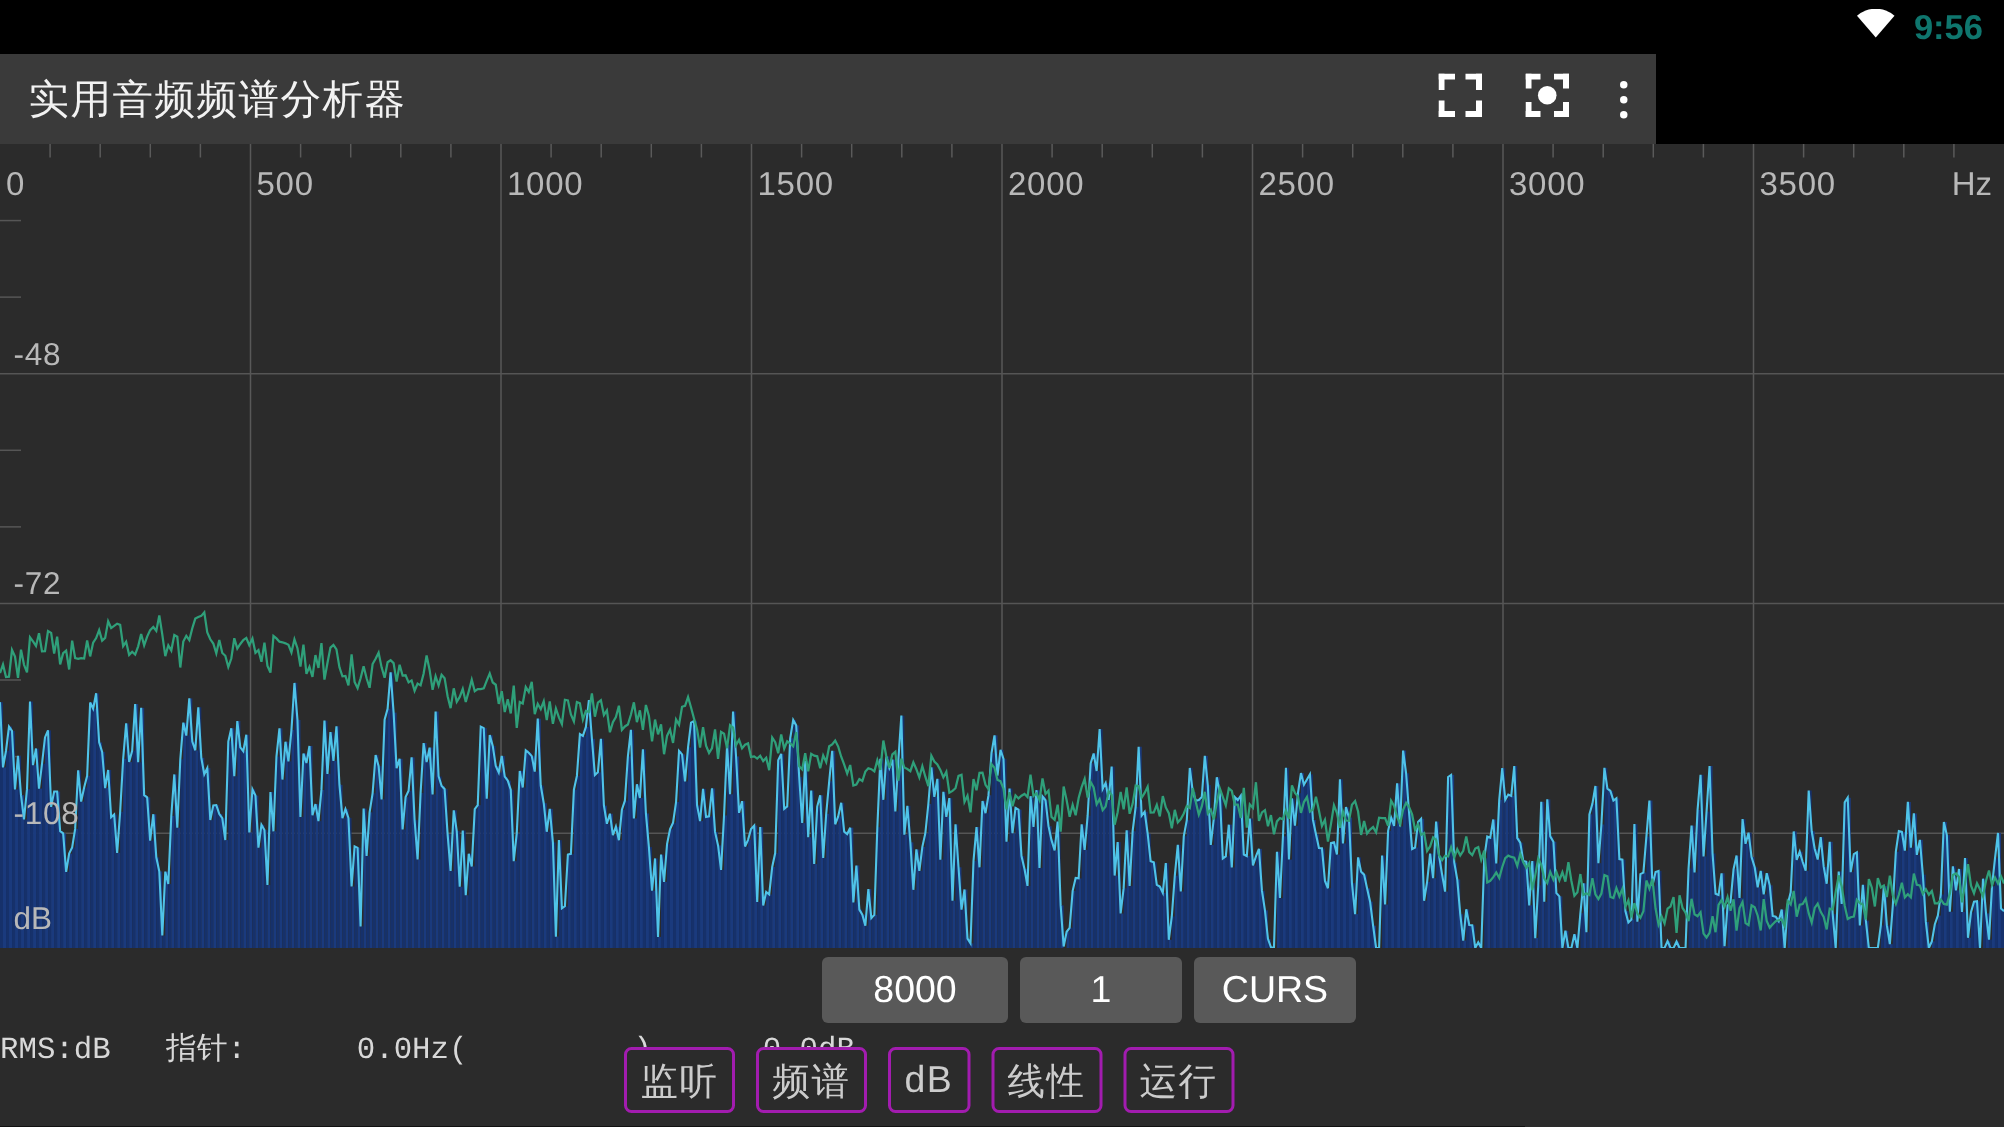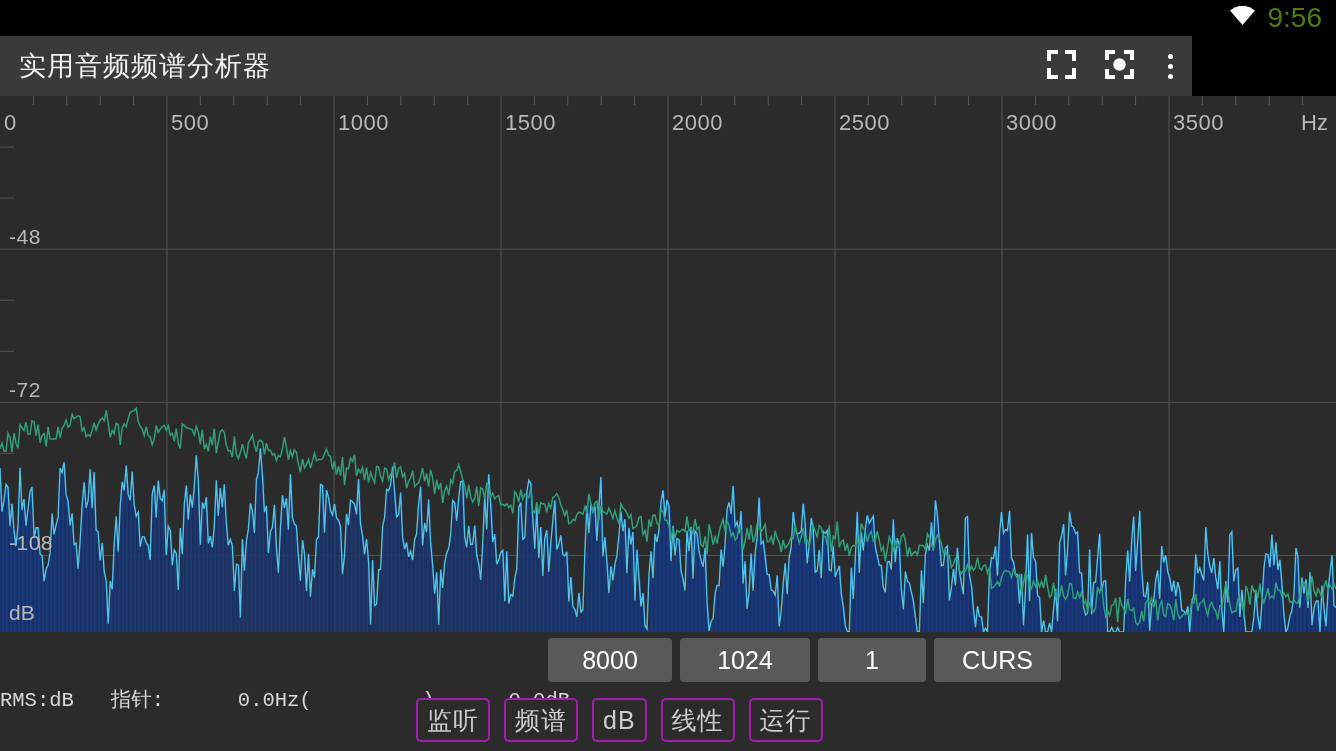--- a/index.html
+++ b/index.html
@@ -10,25 +10,25 @@
     overflow:hidden; position:relative;
   }
 
   
   #status-bar{
     position:absolute; top:0; left:0; width:1336px; height:36px;
     background:#000; display:flex; align-items:center;
     justify-content:flex-end; padding-right:14px;
   }
   #wifi-icon{ margin-right:12px; display:block; }
-  #clock{ color:#4d7c0f; font-size:28px; letter-spacing:0px; }
+  #clock{ color:#0f766e; font-size:23px; letter-spacing:0px;font-weight:bold; }
 
   
   #app-bar{
-    position:absolute; top:36px; left:0; width:1192px; height:60px;
+    position:absolute; top:36px; left:0; width:1104px; height:60px;
     background:#3a3a3a; display:flex; align-items:center;
   }
   #app-title{
     color:#f2f2f2; font-size:27px; margin-left:19px; letter-spacing:1px;
     white-space:nowrap;
   }
   #app-bar-actions{ margin-left:auto; display:flex; align-items:center; }
   .bar-icon{
     width:58px; height:60px; display:flex; align-items:center;
     justify-content:center; cursor:pointer;
@@ -70,21 +70,21 @@
     position:absolute; left:536px; top:6px; display:flex; gap:8px;
   }
   .param-btn{
     height:44px; background:#595959; border-radius:4px; color:#fff;
     font-size:25px; display:flex; align-items:center; justify-content:center;
     cursor:pointer; border:none; font-family:"Liberation Sans", sans-serif;
   }
   .param-btn.w1{ width:124px;margin-left:12px; }
   .param-btn.w2{ width:130px; }
   .param-btn.w3{ width:108px; }
-  .param-btn.w4{ width:127px; }
+  .param-btn.w4{ width:108px; }
 
   #mode-buttons{
     position:absolute; left:416px; top:66px; display:flex; gap:14px;
   }
   .mode-btn{
     height:44px; border:2px solid #a21caf; border-radius:5px;
     background:#2b2b2b; color:#cccccc; font-size:25px;
     display:flex; align-items:center; justify-content:center;
     padding:0 9px; cursor:pointer; letter-spacing:1px;
     font-family:"Liberation Sans", sans-serif;
@@ -873,21 +873,20 @@
 
 <div id="bottom-strip">
 
   <div id="readout">
     <span class="readout-line">RMS:dB   指针:      0.0Hz(         )      0.0dB</span>
     
   </div>
 
   <div id="param-buttons">
       <div class="param-btn w1">8000</div>
-      <div class="param-btn w2">1024</div>
       <div class="param-btn w3">1</div>
       <div class="param-btn w4">CURS</div>
     </div>
   <div id="mode-buttons">
       <div class="mode-btn">监听</div>
       <div class="mode-btn">频谱</div>
       <div class="mode-btn">dB</div>
       <div class="mode-btn">线性</div>
       <div class="mode-btn">运行</div>
     </div>

